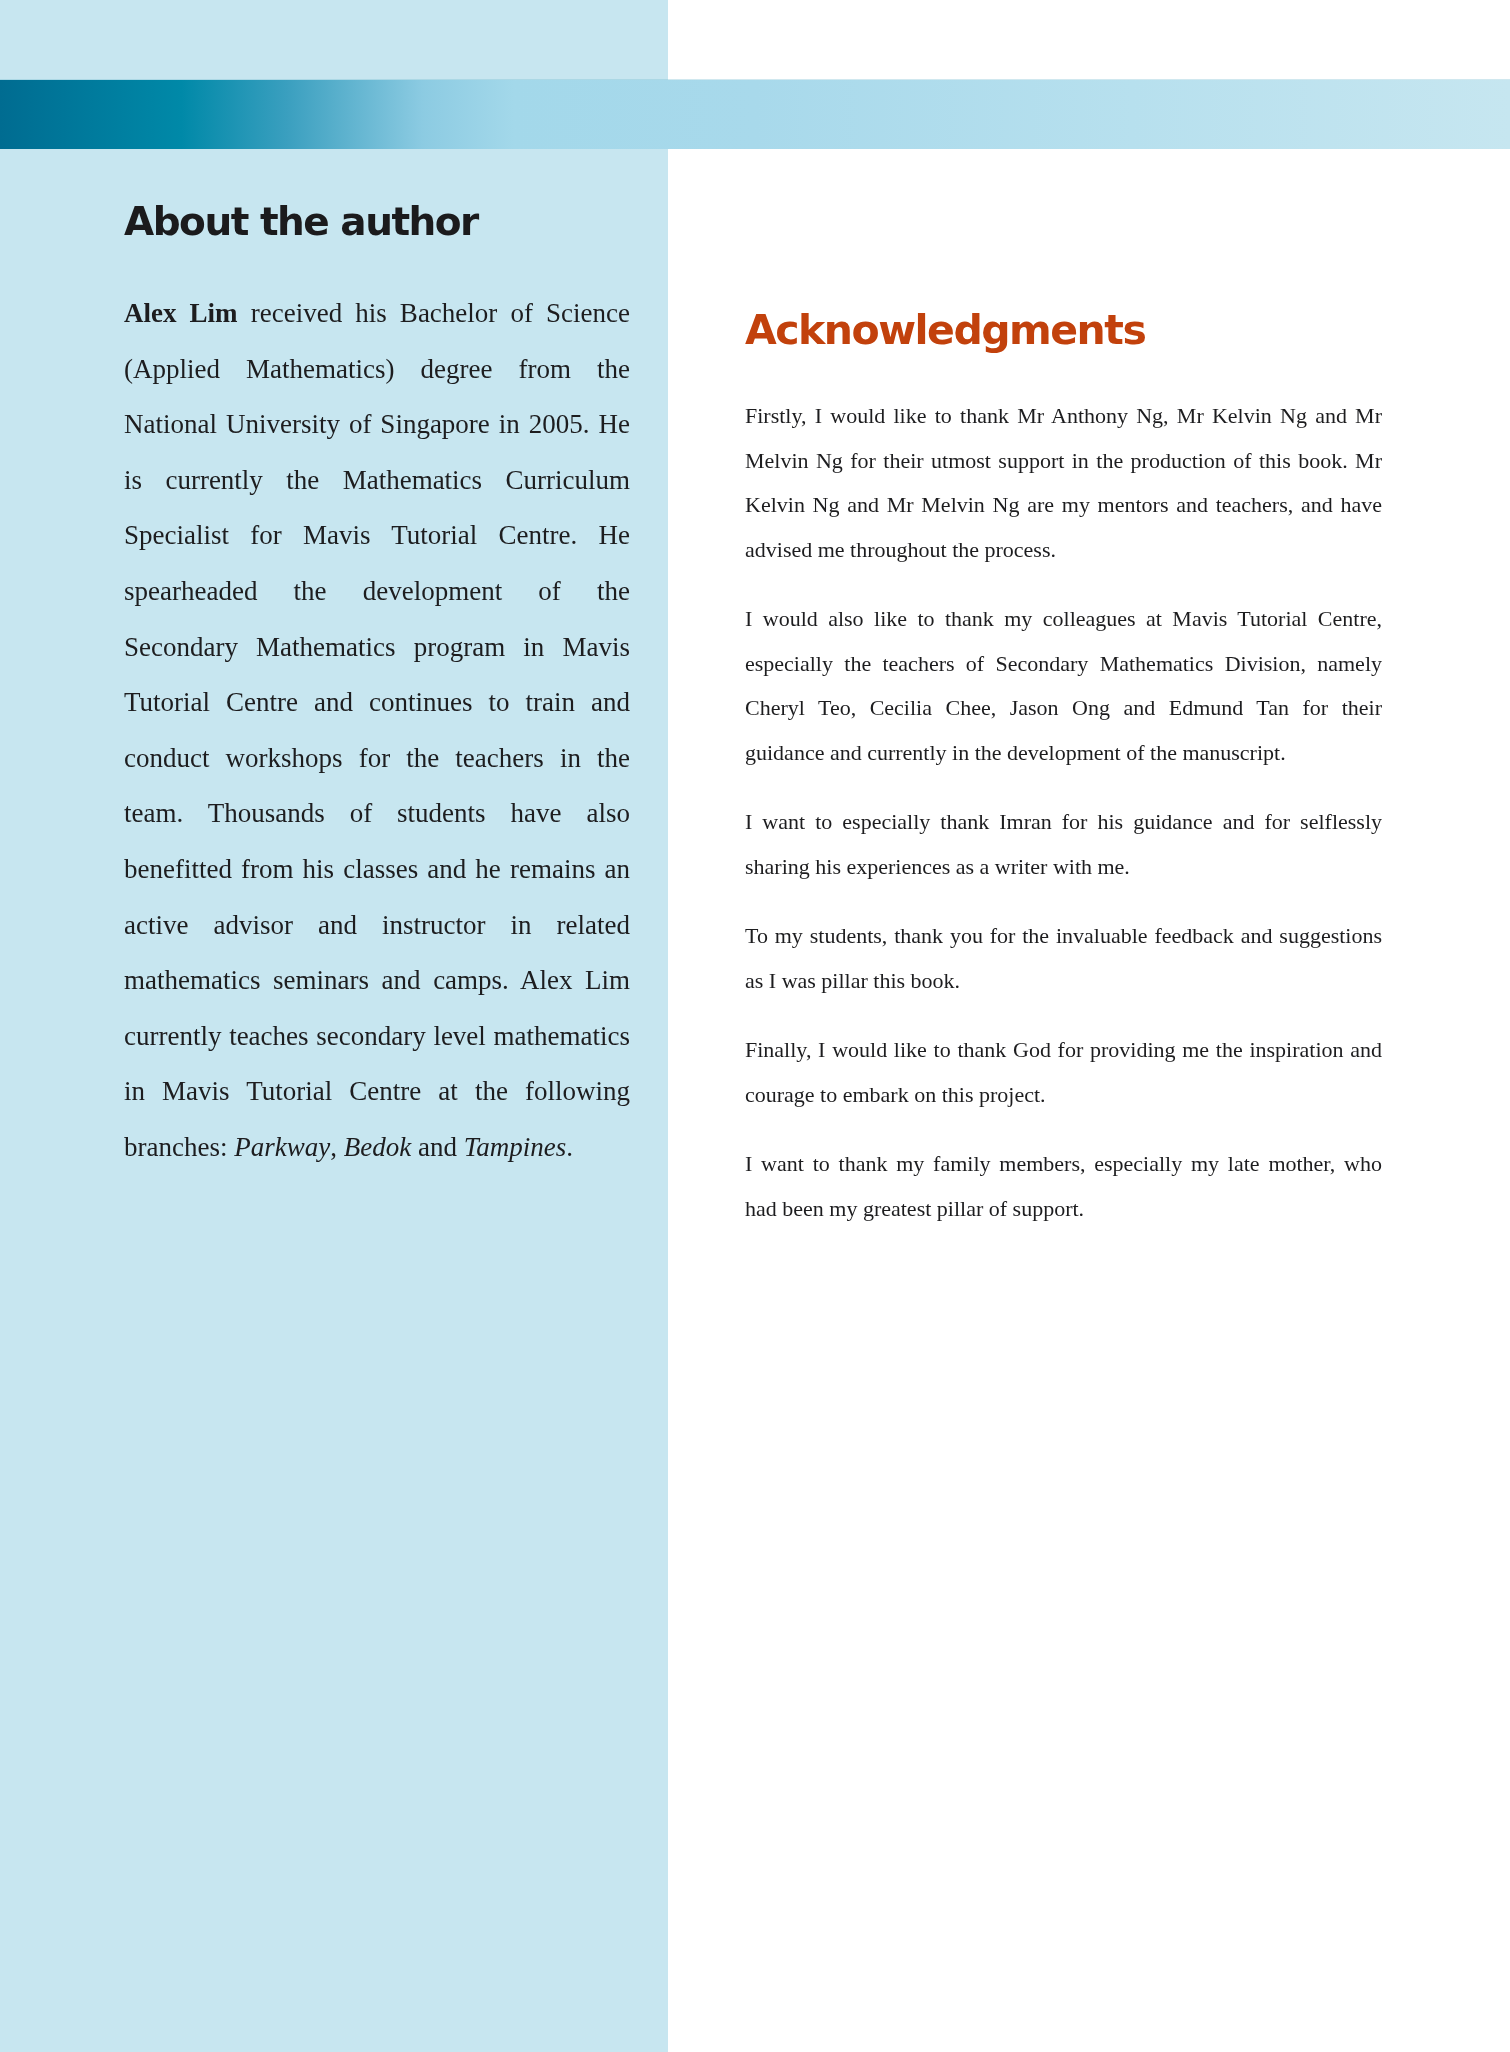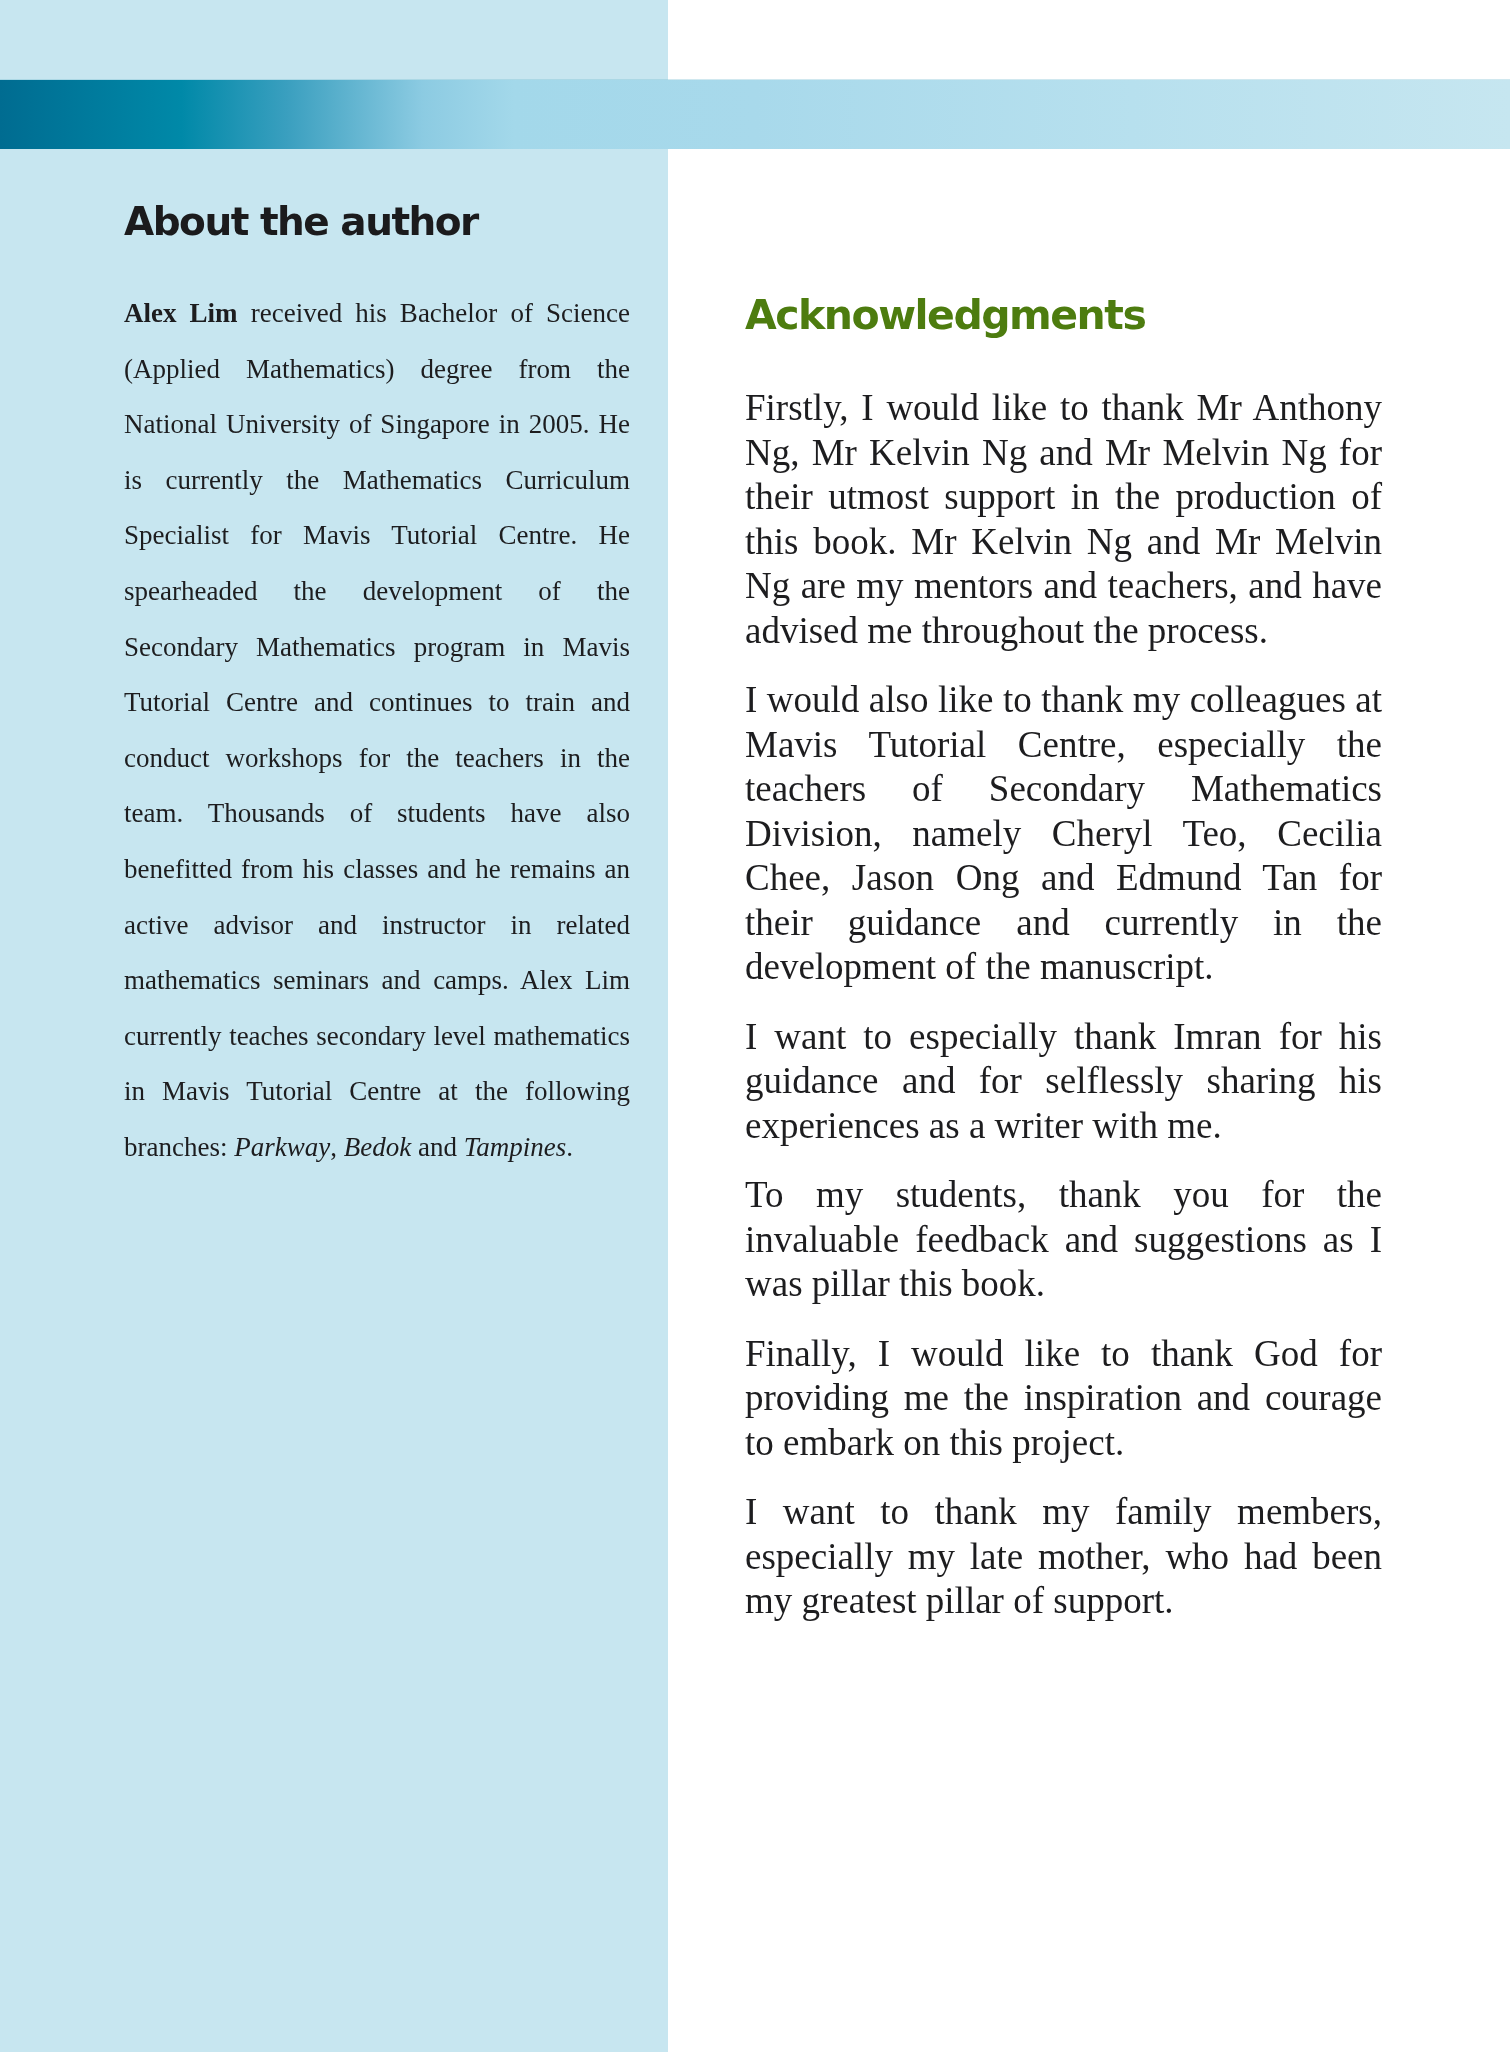--- a/index.html
+++ b/index.html
@@ -7,24 +7,24 @@
          font-family:"Liberation Serif", "DejaVu Serif", serif; color:#1d1d1f; }
   .left-panel { position:absolute; left:0; top:0; width:668px; height:2052px; background:#c7e6f0; }
   .band { position:absolute; left:0; top:80px; width:1510px; height:69px;
           background:linear-gradient(to right, #006c91 0%, #0089a8 12%, #3a9fbf 19%, #8ccbe2 28%, #a3d8ea 34%, #a8d9eb 50%, #b7e0ee 75%, #c6e6f0 100%); }
   .band-top-shadow { position:absolute; left:0; top:79px; width:1510px; height:1px; background:rgba(120,190,210,0.35); }
   .about-heading { position:absolute; left:124px; top:199px; margin:0; font-family:"DejaVu Sans", sans-serif;
         font-weight:bold; font-size:39px; letter-spacing:-1.5px; color:#1b1b1d; }
   .about-body { position:absolute; left:124px; top:286px; width:506px; margin:0; font-size:27px; line-height:55.6px;
         text-align:justify; color:#1d1d1f; }
   .about-body b { font-weight:bold; }
-  .ack-heading { position:absolute; left:745px; top:291px; margin:0; font-family:"DejaVu Sans", sans-serif;
-        font-weight:bold; font-size:41px; letter-spacing:-1.5px; color:#4d7c0f; }
+  .ack-heading { position:absolute; left:745px; top:306px; margin:0; font-family:"DejaVu Sans", sans-serif;
+        font-weight:bold; font-size:41px; letter-spacing:-1.5px; color:#c2410c; }
   .ack-body { position:absolute; left:745px; top:386px; width:637px; }
-  .ack-body p { margin:0 0 25px 0; font-size:37px; line-height:44.5px; text-align:justify; color:#1d1d1f; }
+  .ack-body p { margin:8px 0 25px 0; font-size:22px; line-height:44.5px; text-align:justify; color:#1d1d1f; }
   .ack-body p.wide-gap { margin-top:12px; }
 </style>
 </head>
 <body>
 
 <div class="left-panel"></div>
 <div class="band-top-shadow"></div>
 <div class="band"></div>
 
 <h1 class="about-heading">About the author</h1>

